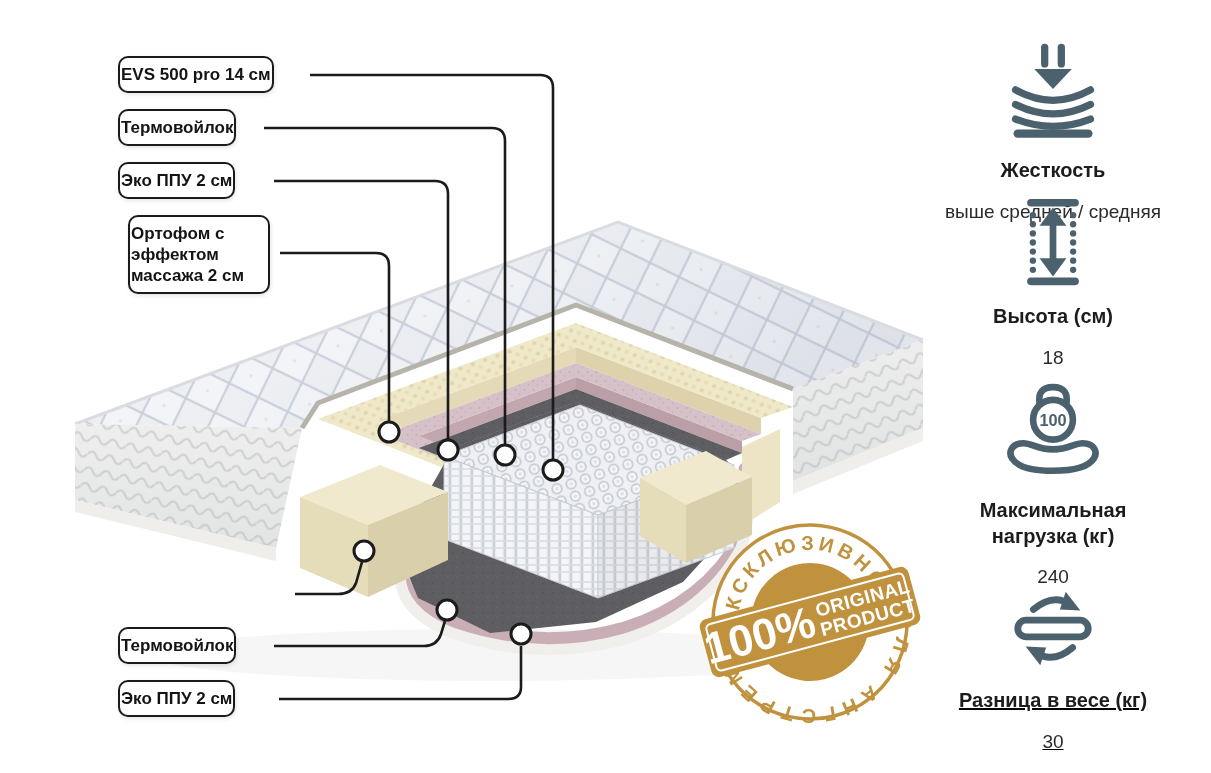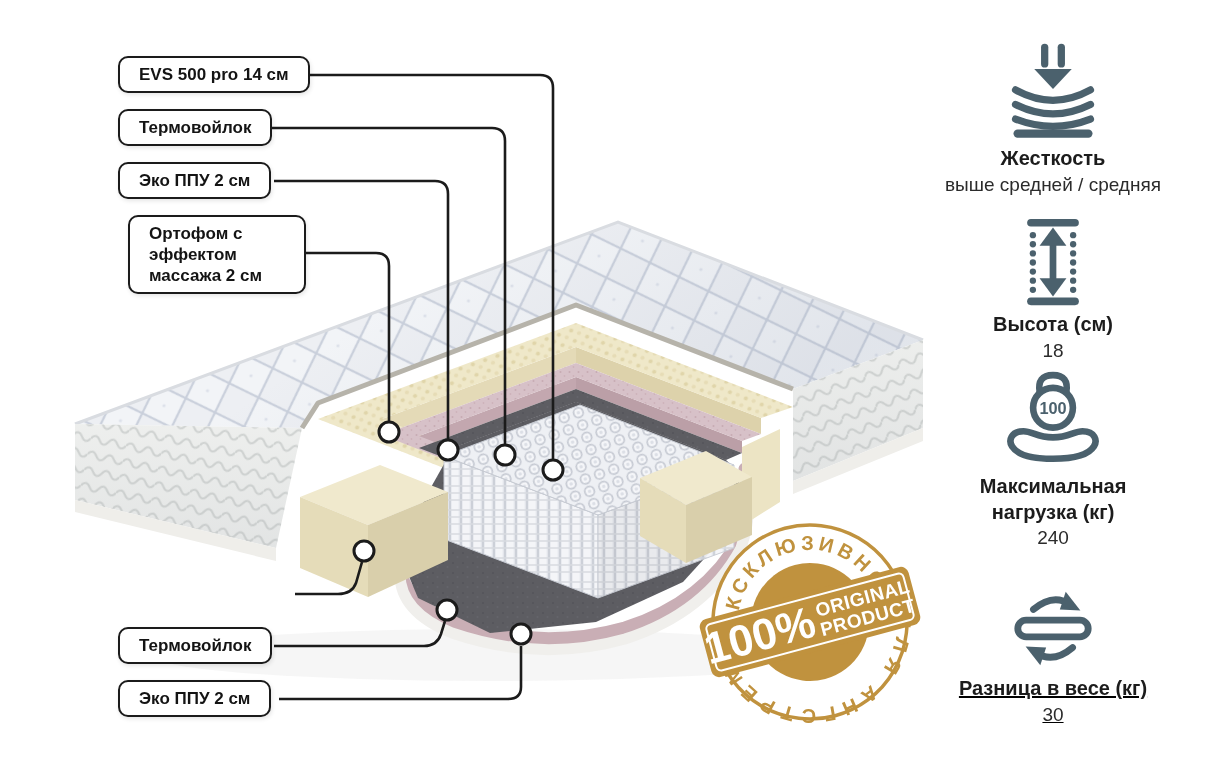--- a/index.html
+++ b/index.html
@@ -1,39 +1,39 @@
 <!DOCTYPE html>
 <html><head>
 <meta charset="utf-8">
 <style>
   html,body{margin:0;padding:0;background:#ffffff;}
   .canvas{position:relative;width:1211px;height:773px;background:#fff;overflow:hidden;
           font-family:"Liberation Sans",sans-serif;}
   svg.scene{position:absolute;left:0;top:0;}
   
   .callout{position:absolute;background:#fff;border:2.5px solid #1b1b1b;border-radius:10px;
-           padding:6px 19px;font-size:17px;font-weight:bold;color:#141414;line-height:1.24;
+           padding:6px 1px;font-size:17px;font-weight:bold;color:#141414;line-height:1.24;
            box-shadow:1px 2px 4px rgba(0,0,0,.10);white-space:nowrap;z-index:3;}
   .callout.multi{white-space:normal;width:136px;}
   .lb1{left:118px;top:56px;}
   .lb2{left:118px;top:109px;}
   .lb3{left:118px;top:162px;}
   .lb4{left:128px;top:215px;}
   .lb5{left:118px;top:575px;}
   .lb6{left:118px;top:627px;}
   .lb7{left:118px;top:680px;}
   
   .specs{position:absolute;left:920px;top:0;width:266px;height:773px;z-index:2;}
   .spec{position:absolute;left:0;width:266px;display:flex;flex-direction:column;align-items:center;}
   .spec .ic{flex:0 0 auto;}
-  .spec .t{font-size:20px;font-weight:bold;color:#1c1c1c;text-align:center;line-height:1.28;margin-top:4px;max-width:225px;}
-  .spec .v{font-size:19px;color:#2b2b2b;text-align:center;line-height:1.25;margin-top:1px;max-width:250px;}
+  .spec .t{font-size:20px;font-weight:bold;color:#1c1c1c;text-align:center;line-height:1.28;margin-top:16px;max-width:225px;}
+  .spec .v{font-size:19px;color:#2b2b2b;text-align:center;line-height:1.25;margin-top:16px;max-width:250px;}
   .sp1{top:42px;}
-  .sp2{top:216px;justify-content:space-between;}
-  .sp3{top:368px;justify-content:center;}
+  .sp2{top:196px;justify-content:space-between;}
+  .sp3{top:380px;justify-content:center;}
   .sp4{top:584px;text-decoration:underline;}
 </style>
 </head>
 <body>
 
 <div class="canvas">
 
   <svg class="scene" width="1211" height="773" viewBox="0 0 1211 773">
     <defs>
       <pattern id="quilt" width="46" height="46" patternUnits="userSpaceOnUse" patternTransform="rotate(-19)">

